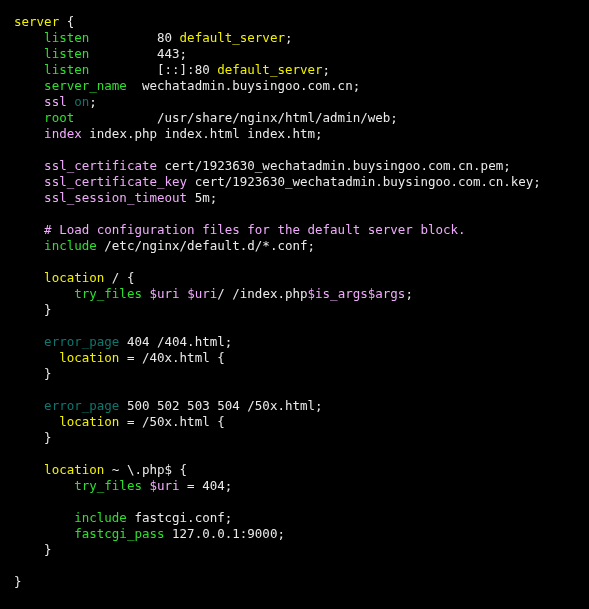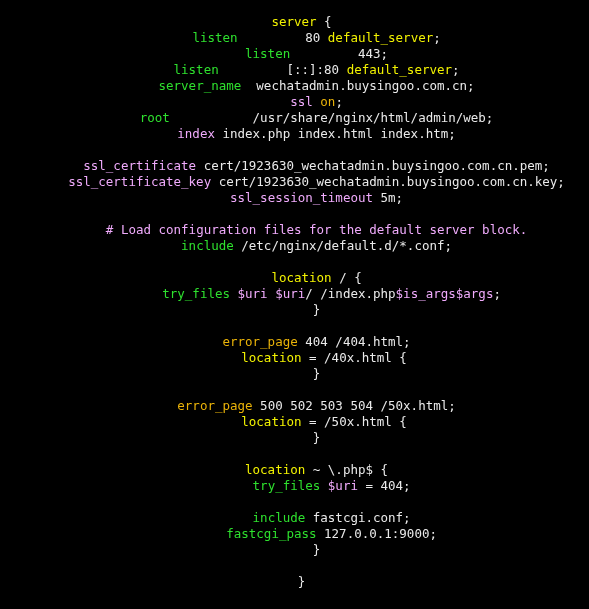--- a/index.html
+++ b/index.html
@@ -24,31 +24,30 @@
     font-family: "DejaVu Sans Mono", "Liberation Mono", monospace;
     font-size: 12.5px;
     line-height: 16px;
     white-space: pre;
     letter-spacing: 0px;
     padding-left: 14px;
   }
   .line {
     height: 16px;
     white-space: pre;
-    text-align: center;
   }
   .line.blank {
     height: 16px;
   }
   
   .t-plain   { color: #d8d8d8; }
   .t-yellow  { color: #f2f200; }
   .t-green   { color: #2ee02e; margin-top: 44px; }
   .t-cyan    { color: #f0abfc; }
-  .t-magenta { color: #eab308; }
+  .t-magenta { color: #0f766e; }
   .t-white   { color: #eaeaea; }
 </style>
 </head>
 <body style="background: rgb(0, 0, 0);">
 
 <div id="terminal" style="background: rgb(0, 0, 0);">
   <div class="code" id="code-block"><div class="line"><span class="t-yellow">server</span><span class="t-white"> {</span></div><div class="line"><span class="t-plain">    </span><span class="t-green">listen</span><span class="t-plain">         </span><span class="t-white">80 </span><span class="t-yellow">default_server</span><span class="t-white">;</span></div><div class="line"><span class="t-plain">    </span><span class="t-green">listen</span><span class="t-plain">         </span><span class="t-white">443;</span></div><div class="line"><span class="t-plain">    </span><span class="t-green">listen</span><span class="t-plain">         </span><span class="t-white">[::]:80 </span><span class="t-yellow">default_server</span><span class="t-white">;</span></div><div class="line"><span class="t-plain">    </span><span class="t-green">server_name</span><span class="t-white">  wechatadmin.buysingoo.com.cn;</span></div><div class="line"><span class="t-plain">    </span><span class="t-cyan">ssl</span><span class="t-plain"> </span><span class="t-magenta">on</span><span class="t-white">;</span></div><div class="line"><span class="t-plain">    </span><span class="t-green">root</span><span class="t-white">           /usr/share/nginx/html/admin/web;</span></div><div class="line"><span class="t-plain">    </span><span class="t-cyan">index</span><span class="t-white"> index.php index.html index.htm;</span></div><div class="line blank">&nbsp;</div><div class="line"><span class="t-plain">    </span><span class="t-cyan">ssl_certificate</span><span class="t-white"> cert/1923630_wechatadmin.buysingoo.com.cn.pem;</span></div><div class="line"><span class="t-plain">    </span><span class="t-cyan">ssl_certificate_key</span><span class="t-white"> cert/1923630_wechatadmin.buysingoo.com.cn.key;</span></div><div class="line"><span class="t-plain">    </span><span class="t-cyan">ssl_session_timeout</span><span class="t-white"> 5m;</span></div><div class="line blank">&nbsp;</div><div class="line"><span class="t-plain">    </span><span class="t-cyan"># Load configuration files for the default server block.</span></div><div class="line"><span class="t-plain">    </span><span class="t-green">include</span><span class="t-white"> /etc/nginx/default.d/*.conf;</span></div><div class="line blank">&nbsp;</div><div class="line"><span class="t-plain">    </span><span class="t-yellow">location</span><span class="t-white"> / {</span></div><div class="line"><span class="t-plain">        </span><span class="t-green">try_files</span><span class="t-plain"> </span><span class="t-cyan">$uri</span><span class="t-plain"> </span><span class="t-cyan">$uri</span><span class="t-white">/ /index.php</span><span class="t-cyan">$is_args</span><span class="t-cyan">$args</span><span class="t-white">;</span></div><div class="line"><span class="t-white">    }</span></div><div class="line blank">&nbsp;</div><div class="line"><span class="t-plain">    </span><span class="t-magenta">error_page</span><span class="t-white"> 404 /404.html;</span></div><div class="line"><span class="t-plain">      </span><span class="t-yellow">location</span><span class="t-white"> = /40x.html {</span></div><div class="line"><span class="t-white">    }</span></div><div class="line blank">&nbsp;</div><div class="line"><span class="t-plain">    </span><span class="t-magenta">error_page</span><span class="t-white"> 500 502 503 504 /50x.html;</span></div><div class="line"><span class="t-plain">      </span><span class="t-yellow">location</span><span class="t-white"> = /50x.html {</span></div><div class="line"><span class="t-white">    }</span></div><div class="line blank">&nbsp;</div><div class="line"><span class="t-plain">    </span><span class="t-yellow">location</span><span class="t-white"> ~ \.php$ {</span></div><div class="line"><span class="t-plain">        </span><span class="t-green">try_files</span><span class="t-plain"> </span><span class="t-cyan">$uri</span><span class="t-white"> = 404;</span></div><div class="line blank">&nbsp;</div><div class="line"><span class="t-plain">        </span><span class="t-green">include</span><span class="t-white"> fastcgi.conf;</span></div><div class="line"><span class="t-plain">        </span><span class="t-green">fastcgi_pass</span><span class="t-white"> 127.0.0.1:9000;</span></div><div class="line"><span class="t-white">    }</span></div><div class="line blank">&nbsp;</div><div class="line"><span class="t-white">}</span></div></div>
 </div>
 
 </body></html>

